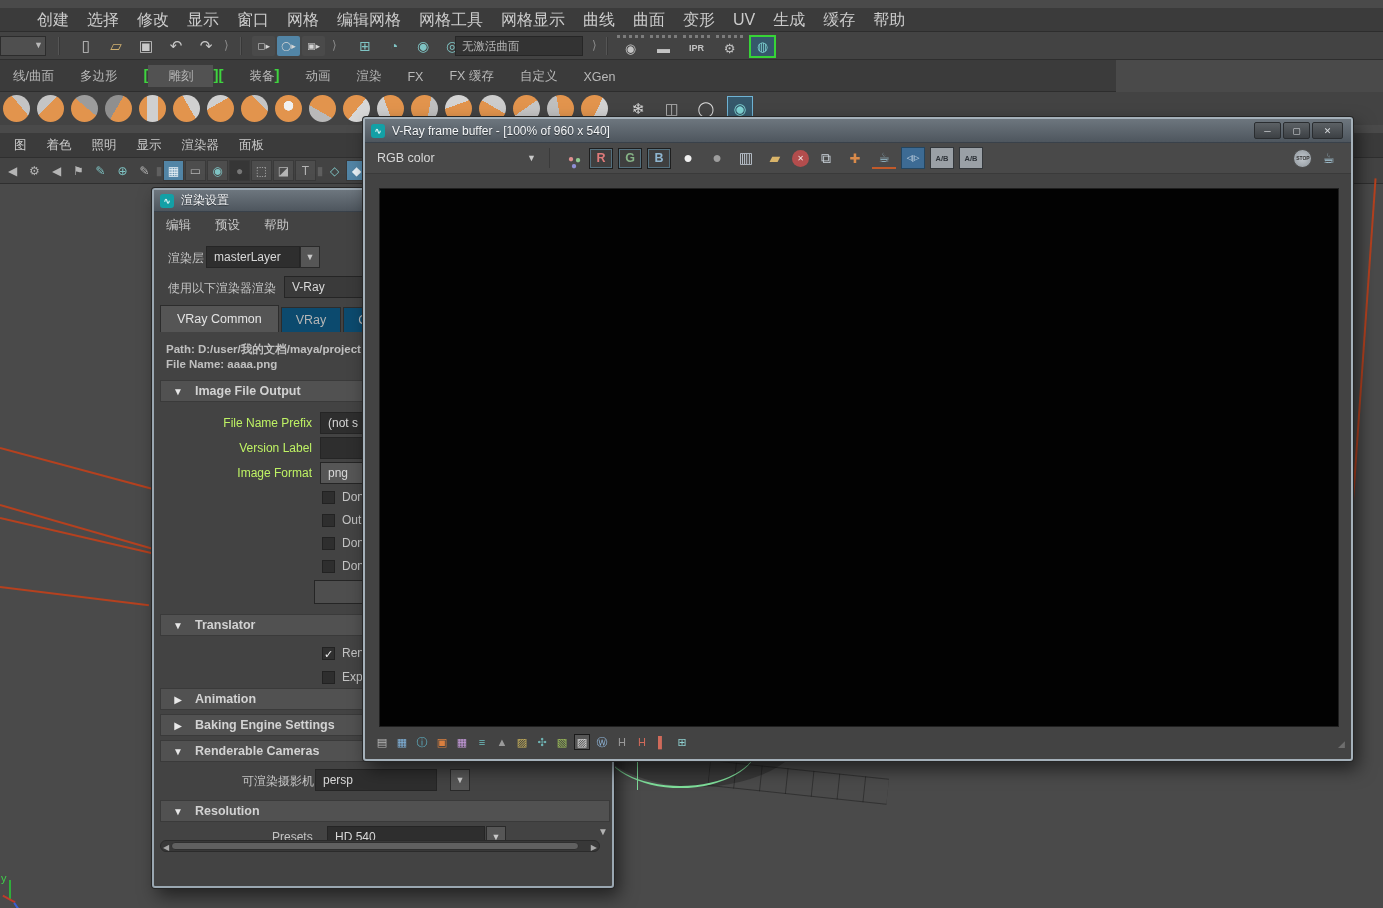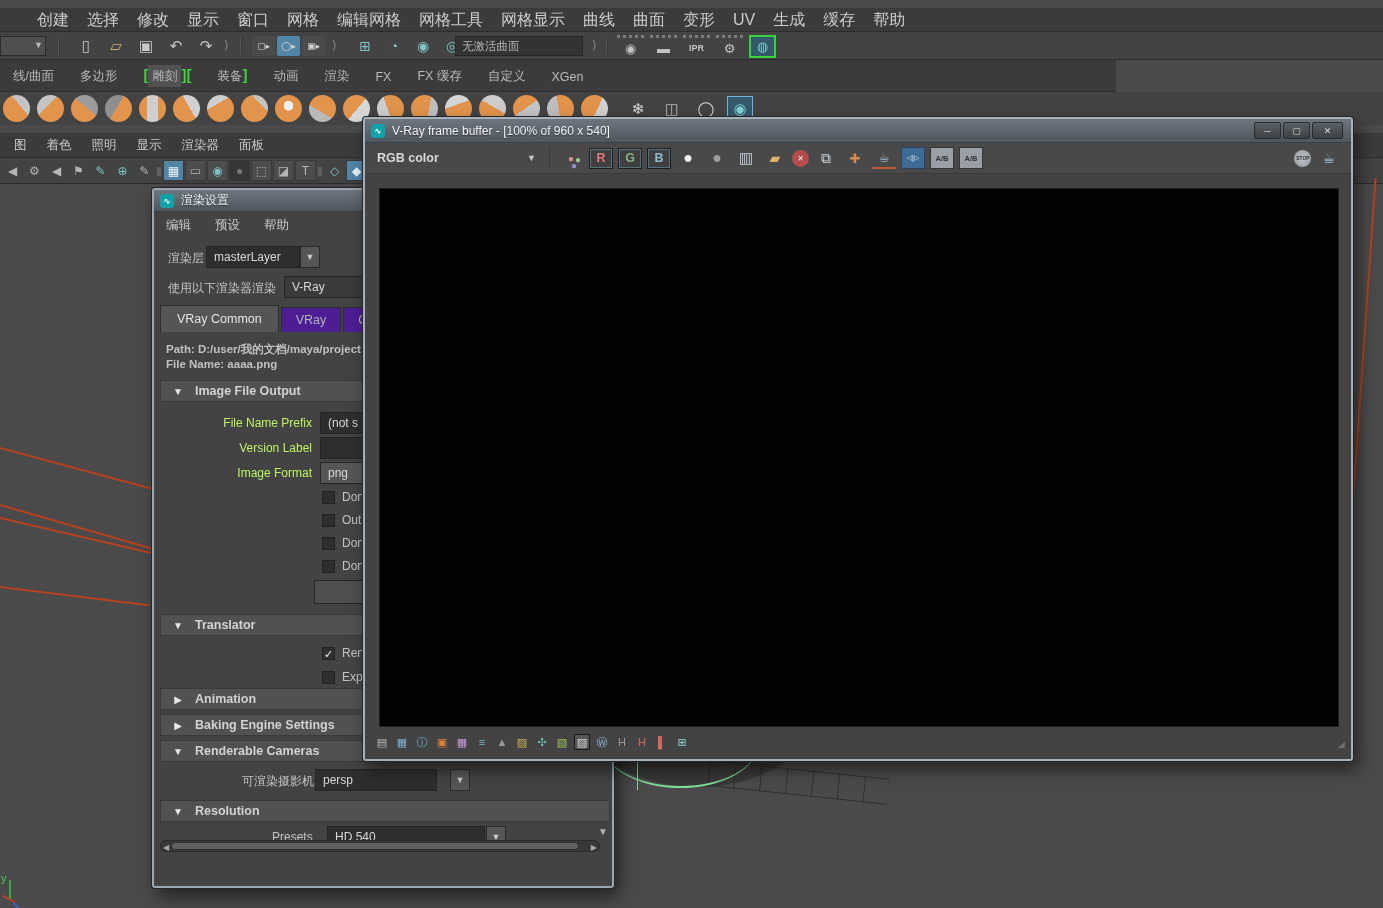--- a/index.html
+++ b/index.html
@@ -36,21 +36,21 @@
     border:1px solid #262626; color:#b5b5b5; font-size:11.5px; line-height:18px; padding-left:6px; }
   .rndchip { top:3px; width:27px; height:23px; display:flex; align-items:center; justify-content:center;
     color:#c3c3c3; font-size:13px; border-top:3px dotted #7c7c7c; }
   .rndchip.txt { font-size:9px; font-weight:bold; }
   .rndchip.vfb-on { border:2px solid #37d437; border-top:2px solid #37d437; background:#35586b; color:#7fd4d4; }
 
   
   #shelf-tabs { position:absolute; left:0; top:60px; width:1116px; height:32px; background:#3b3b3b;
     border-bottom:1px solid #2d2d2d; display:flex; align-items:center; }
   .stab { color:#b9b9b9; font-size:12.5px; padding:5px 13px; white-space:nowrap; }
-  .stab.active .lbl { background:#525252; padding:4px 4px; }
+  .stab.active .lbl { background:#525252; padding:4px 20px; }
   .brk { color:#3fd43f; font-weight:bold; font-size:15px; }
   #shelf-icons { position:absolute; left:0; top:92px; width:1383px; height:33px; background:#434343; display:flex;
     align-items:center; padding-left:3px; }
   .sic { width:27px; height:27px; border-radius:50%; margin-right:7px; flex:0 0 auto; }
   .sxt { width:26px; height:26px; margin-right:8px; display:flex; align-items:center; justify-content:center;
     font-size:15px; flex:0 0 auto; }
   .sxt.campick { background:#35586b; border:1px solid #6fb3d4; }
 
   
   #panel-menu { position:absolute; left:0; top:133px; width:1383px; height:24px; background:#3b3b3b;
@@ -97,21 +97,21 @@
   #rs { left:152px; top:188px; width:462px; height:700px; z-index:10; }
   #rs .rel { position:relative; width:100%; height:100%; }
   #rs-menus { position:absolute; left:0; top:24px; height:22px; display:flex; }
   #rs-menus .mi { color:#c9c9c9; font-size:12.5px; padding:0 12px; line-height:22px; }
   .rs-label { position:absolute; color:#c3c3c3; font-size:12px; }
   .rs-box { position:absolute; background:#2e2e2e; border:1px solid #252525; color:#d8d8d8;
     font-size:12px; line-height:20px; padding-left:7px; height:22px; }
   .rs-arrowbtn { position:absolute; width:20px; height:22px; background:#565656; border:1px solid #2a2a2a;
     color:#c9c9c9; font-size:9px; text-align:center; line-height:20px; }
   #rs-tabs { position:absolute; left:6px; top:116px; height:26px; display:flex; align-items:flex-end; }
-  .rstab { background:#4c1d95; border:1px solid #2c2c2c; border-bottom:none; color:#b5b5b5; font-size:12.5px;
+  .rstab { background:#0c4a6e; border:1px solid #2c2c2c; border-bottom:none; color:#b5b5b5; font-size:12.5px;
     padding:5px 14px; margin-right:2px; }
   .rstab.active { background:#555555; color:#e4e4e4; padding:6px 16px; }
   .rs-info { position:absolute; left:12px; color:#c0c0c0; font-size:11.5px; font-weight:bold; white-space:nowrap; }
   .rs-sec { position:absolute; left:6px; width:450px; height:22px; background:#515151; border:1px solid #3a3a3a;
     display:flex; align-items:center; }
   .rs-sec .tri { color:#e8e8e8; font-size:10px; width:34px; text-align:center; }
   .rs-sec .sl { color:#d2d2d2; font-size:12.5px; font-weight:bold; }
   .rs-flabel { position:absolute; width:150px; text-align:right; color:#bef264; font-size:12px; }
   .cbrow { position:absolute; display:flex; align-items:center; }
   .cb { width:13px; height:13px; background:#2e2e2e; border:1px solid #222; margin-right:7px;
@@ -128,21 +128,21 @@
   #rs-vscroll-down { position:absolute; left:444px; top:636px; color:#b2b2b2; font-size:10px; }
 
   
   #vfb { left:363px; top:117px; width:990px; height:644px; z-index:20; border-color:#a5b1ba; }
   #vfb .mtitle { height:24px; }
   #vfb-btns { margin-left:auto; display:flex; gap:2px; padding-right:8px; }
   .wbtn { width:27px; height:17px; background:linear-gradient(#5c6165,#3c4044); border:1px solid #2a2d30;
     border-radius:2px; color:#d8dbde; font-size:9px; display:flex; align-items:center; justify-content:center; }
   #vfb-toolbar { position:absolute; left:0; top:24px; width:100%; height:31px; background:#494949;
     border-bottom:1px solid #3a3a3a; display:flex; align-items:center; padding-left:12px; }
-  #vfb-channel { width:150px; color:#d8d8d8; font-size:12.5px;font-weight:bold; }
+  #vfb-channel { width:150px; color:#d8d8d8; font-size:12.5px; }
   #vfb-drop-arrow { color:#c9c9c9; font-size:9px; width:20px; }
   #vfb-tb-sep { width:1px; height:20px; background:#3a3a3a; margin:0 8px 0 2px; }
   .vchip { width:24px; height:22px; margin-right:5px; display:flex; align-items:center; justify-content:center;
     font-size:13px; color:#c9c9c9; flex:0 0 auto; }
   .vchip.chan { border:1px solid #1e1e1e; background:#3f3f3f; box-shadow:inset 0 0 0 1px #55707e;
     font-weight:bold; font-size:12.5px; height:21px; }
   .vchip.round { border-radius:50%; width:17px; height:17px; font-size:8px; }
   .vchip.blue { background:#3d6b94; border:1px solid #24455f; font-size:7px; letter-spacing:0; }
   .vchip.ab { background:#9aa0a6; border:1px solid #33373b; color:#2f343a; font-size:7.5px; font-weight:bold; }
   #vfb-right { margin-left:auto; display:flex; align-items:center; gap:10px; padding-right:16px; }

